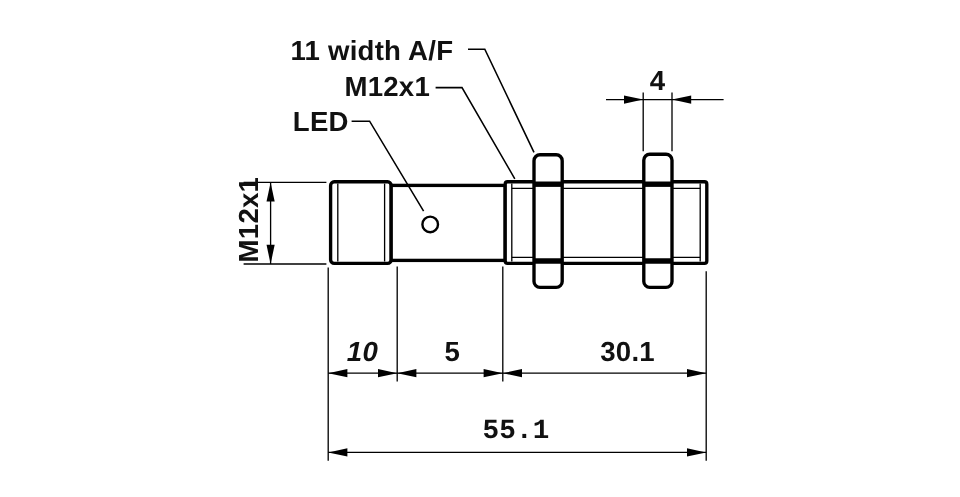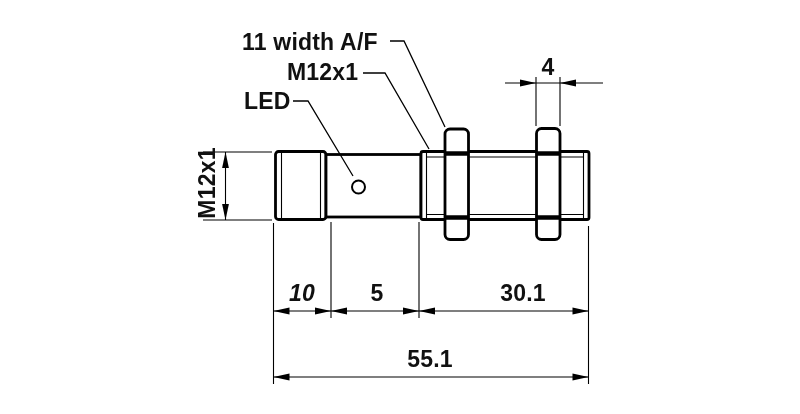--- a/index.html
+++ b/index.html
@@ -135,15 +135,15 @@
   <div class="lbl rot-left" style="left:208px; top:183px;">M12x1</div>
 
   <div class="lbl centered" style="left:548px; top:55px;">4</div>
 
   <div class="lbl centered" style="left:302px; top:281px;font-style:italic;">10</div>
 
   <div class="lbl centered" style="left:377px; top:281px;">5</div>
 
   <div class="lbl centered" style="left:505px; top:281px;margin-left:18px;">30.1</div>
 
-  <div class="lbl centered" style="left:430px; top:347px;">55.1</div>
+  <div class="lbl centered" style="left:430px; top:347px;font-family:Liberation Mono, monospace;">55.1</div>
 
 </div>
 
 </body></html>

